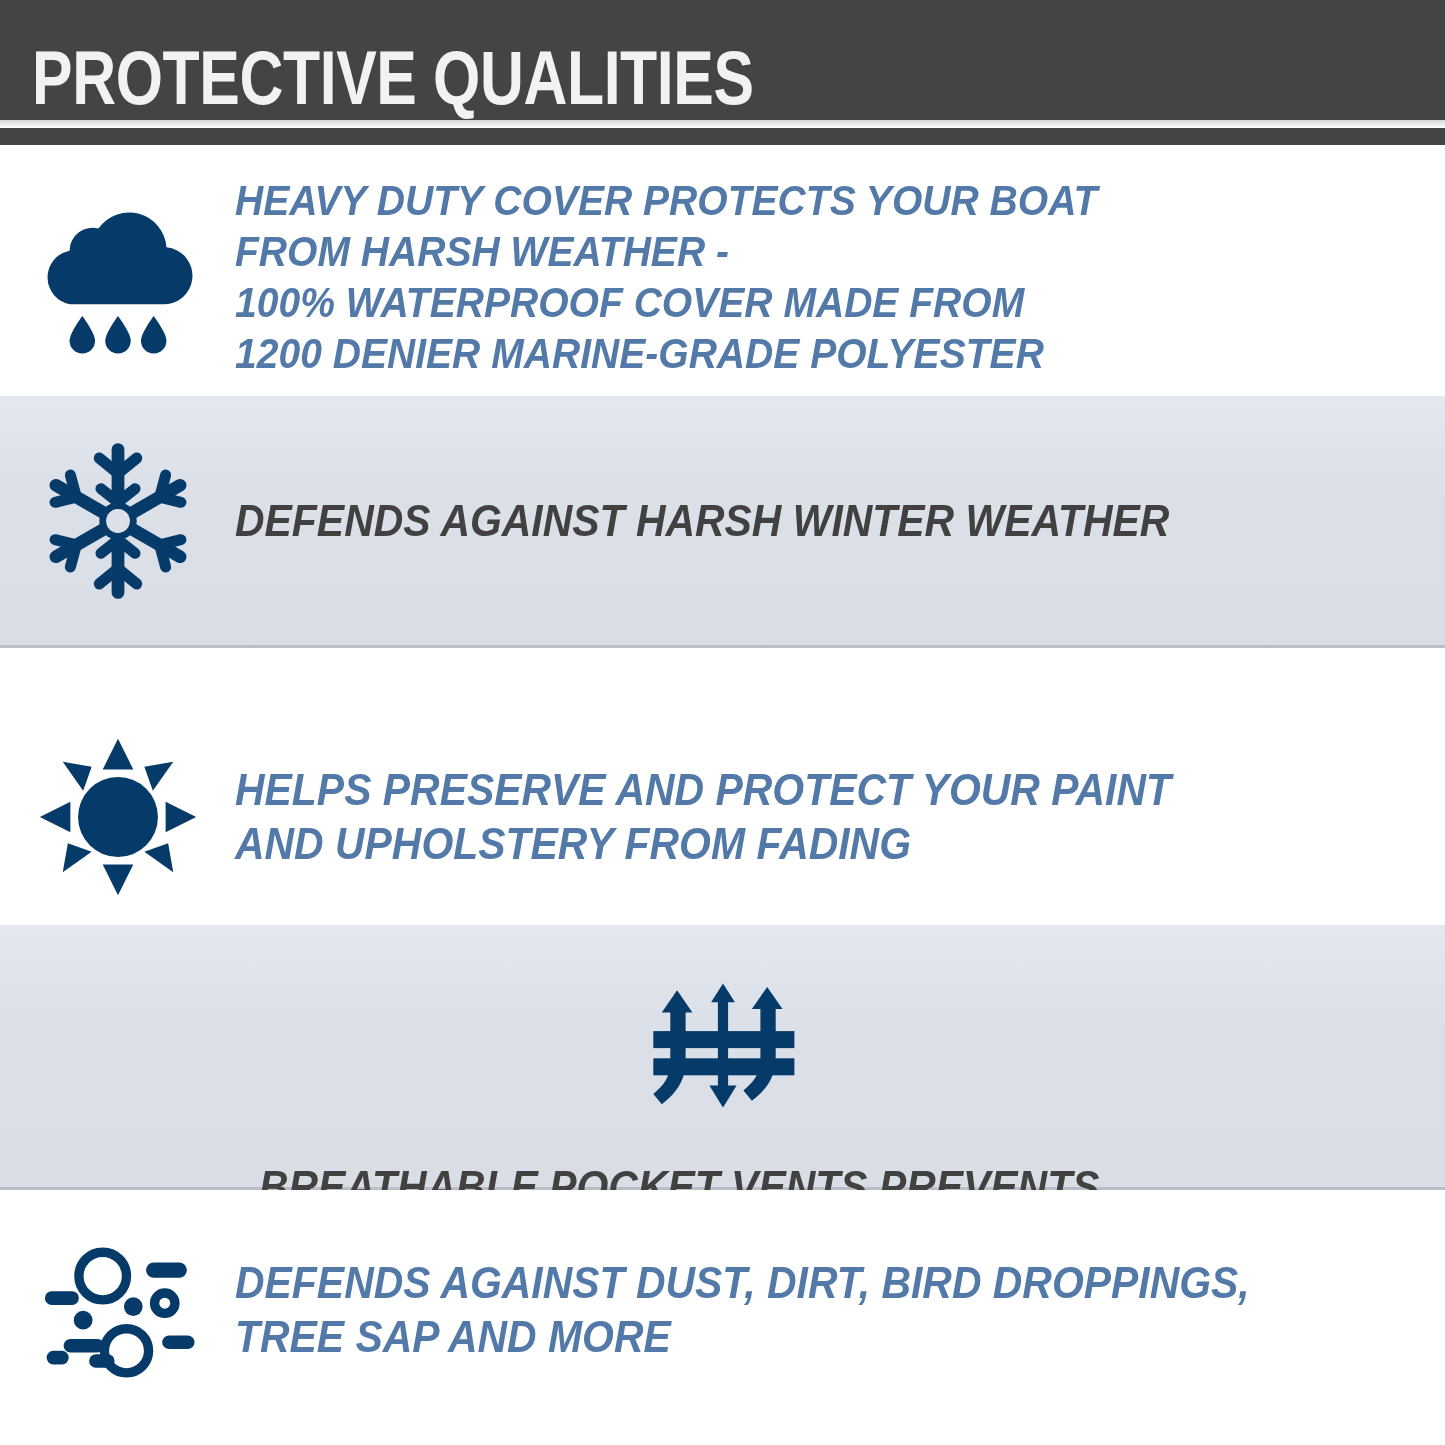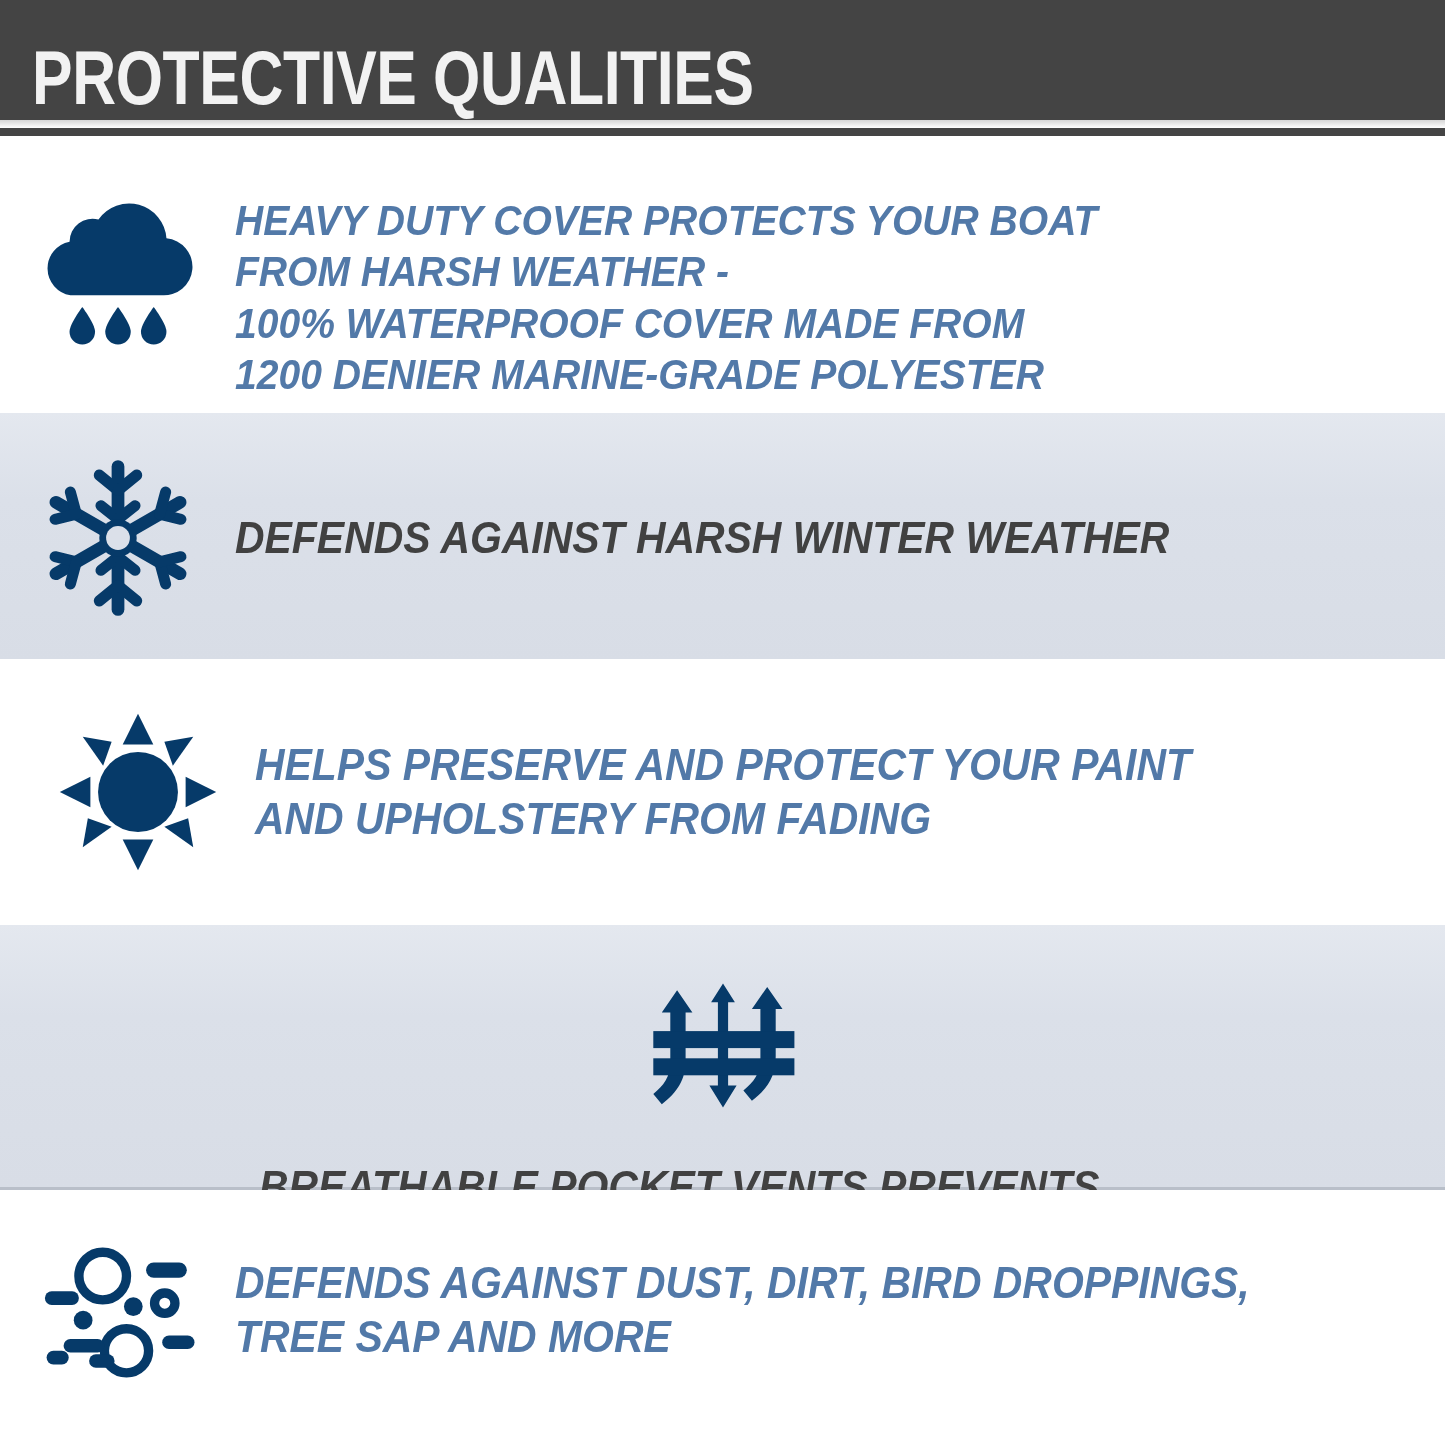--- a/index.html
+++ b/index.html
@@ -105,23 +105,23 @@
     letter-spacing: 0px;
     margin: 0;
     transform-origin: left center;
     transform: scaleX(0.93);
     white-space: pre-line;
   }
   .feature-text.blue  { color: #5279a8; }
   .feature-text.dark  { color: #414141; }
 
   
-  #row-1 { top: 136px;  height: 264px; align-items: flex-end; }
-  #row-2 { top: 413px;  height: 252px; }
-  #row-3 { top: 659px;  height: 265px; padding-left: 20px; }
+  #row-1 { top: 145px;  height: 264px; }
+  #row-2 { top: 396px;  height: 252px; }
+  #row-3 { top: 684px;  height: 265px; }
   #row-4 { top: 925px;  height: 265px; flex-direction: column; }
   #row-5 { top: 1190px; height: 240px; }
 
   #row-1 .feature-text { font-size: 42px; }
   #row-5 .feature-text { font-size: 44px; }
 </style>
 </head>
 <body>
 
 <div class="page">

